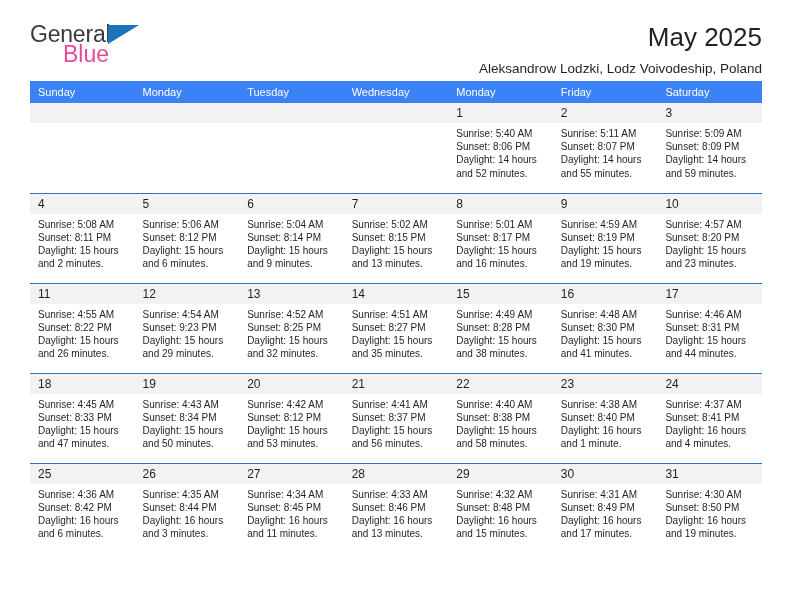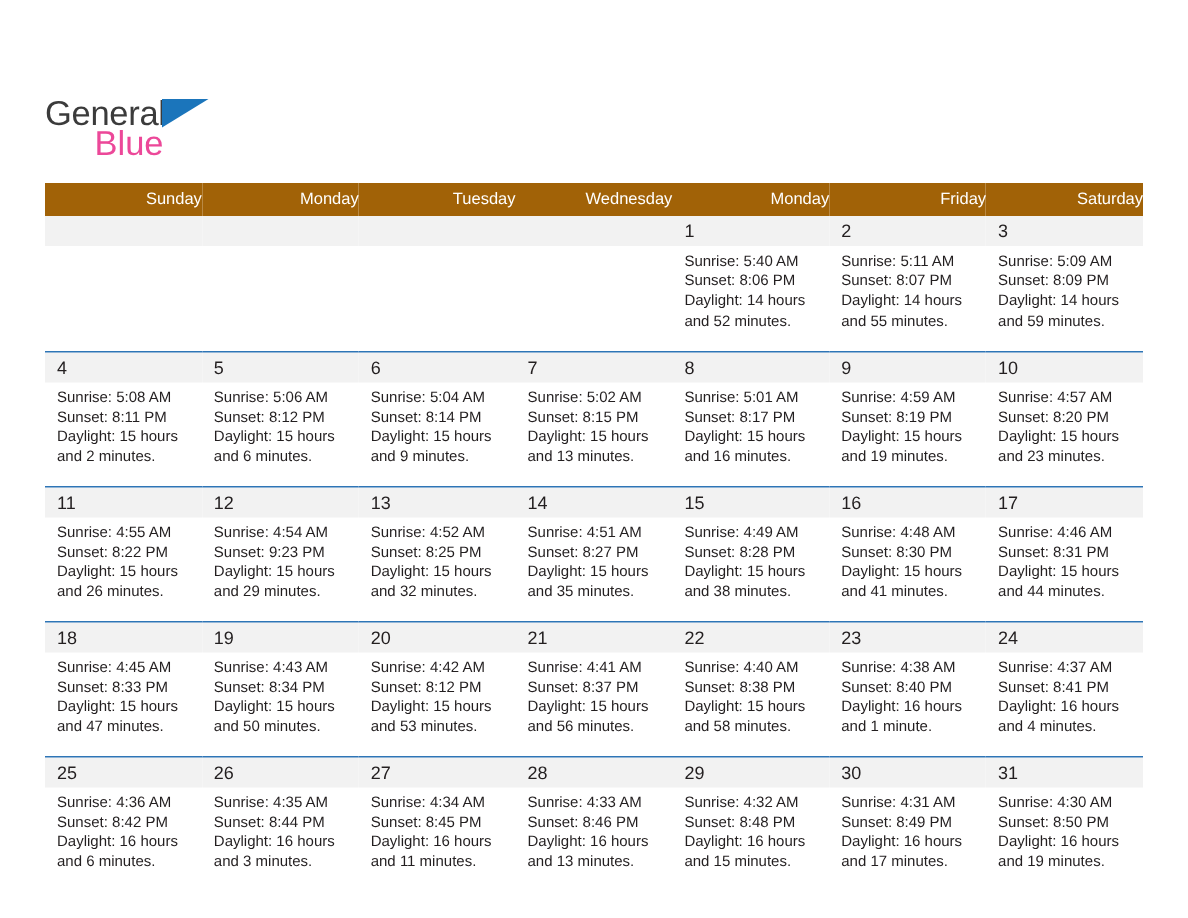--- a/index.html
+++ b/index.html
@@ -14,21 +14,20 @@
     color: #231f20;
     overflow: hidden;
   }
 
   .page {
     position: relative;
     width: 792px;
     height: 480px;
     box-sizing: border-box;
     padding: 0 30px;
-    margin-top: 41px;
   }
 
   
   .top {
     position: relative;
     height: 72px;
     padding-top: 20px;
     box-sizing: border-box;
   }
 
@@ -84,25 +83,25 @@
   }
 
   
   .cal {
     width: 732px;
     border-collapse: collapse;
     table-layout: fixed;
     margin-top: 9px;
   }
   .cal th {
-    background: #a16207;
+    background: #3b82f6;
     color: #ffffff;
     font-size: 11px;
     font-weight: normal;
-    text-align: right;
+    text-align: left;
     padding: 5px 0 5px 8px;
     height: 18px;
     box-sizing: border-box;
     vertical-align: middle;
   }
 
   .cal td {
     vertical-align: top;
     padding: 0;
     border-top: 1.5px solid #2e75b6;
@@ -145,20 +144,24 @@
 <div class="page">
 
   <div class="top">
 
     <div class="logo">
       <span class="logo-general">General</span>
       <span class="logo-tri"></span>
       <span class="logo-blue">Blue</span>
     </div>
 
+    <div class="title-wrap">
+      <h1 class="cal-title">May 2025</h1>
+      <h2 class="cal-subtitle">Aleksandrow Lodzki, Lodz Voivodeship, Poland</h2>
+    </div>
   </div>
 
   <table class="cal">
     <thead>
       <tr id="weekday-row">
           <th>Sunday</th>
           <th>Monday</th>
           <th>Tuesday</th>
           <th>Wednesday</th>
           <th>Monday</th>

